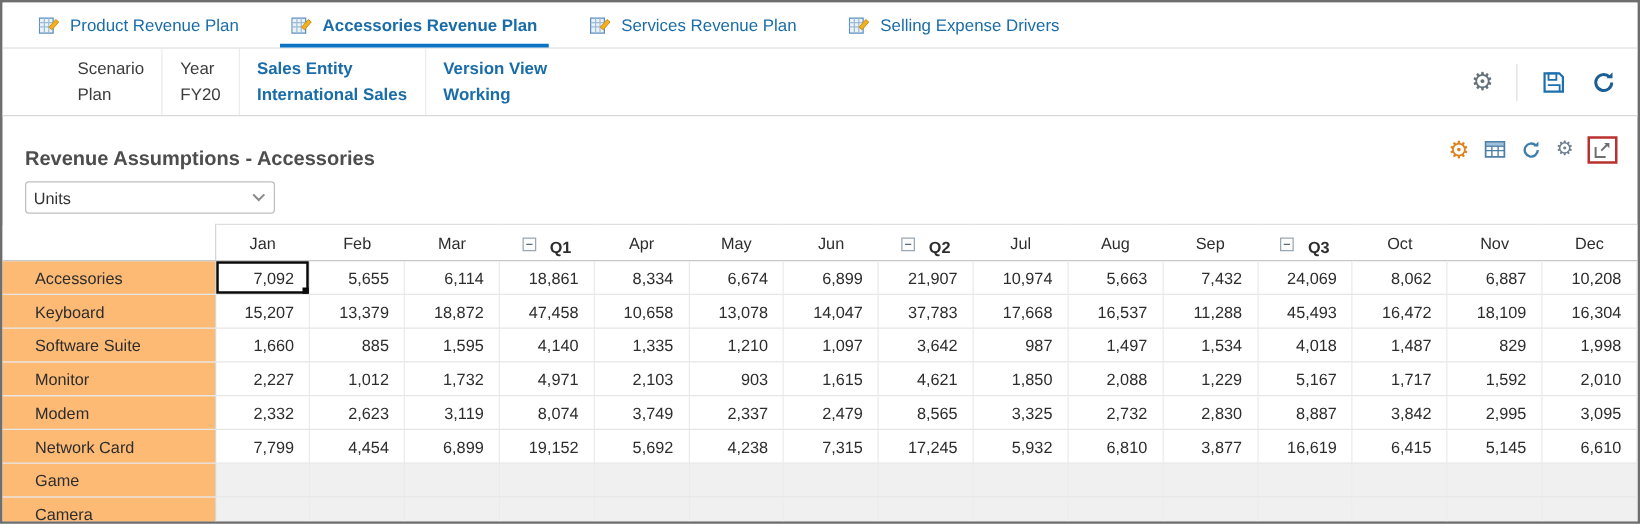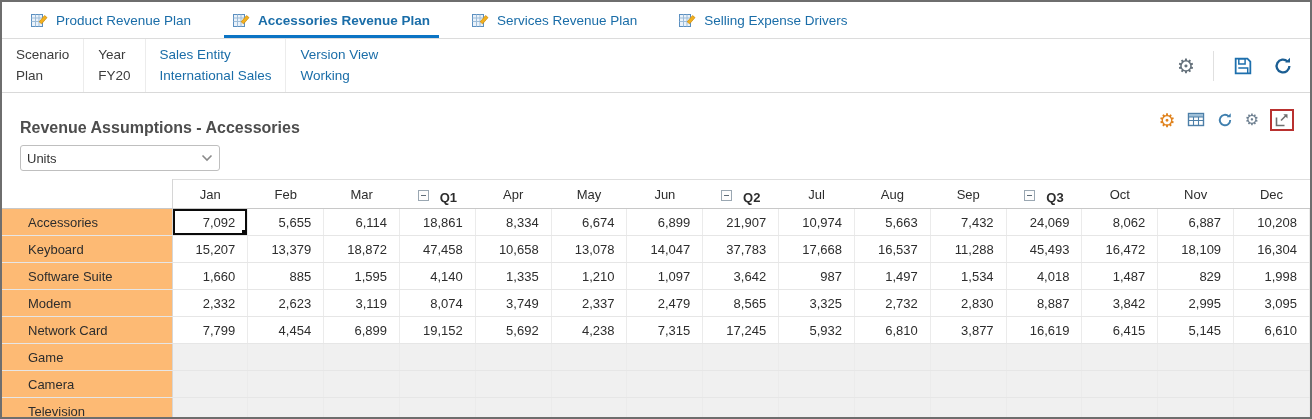--- a/index.html
+++ b/index.html
@@ -12,26 +12,26 @@
   .tabbar{ display:flex; align-items:stretch; height:37px; padding-left:8px;
     border-bottom:1px solid #dcdcdc; background:#fff;}
   .tab{ display:flex; align-items:center; gap:8px; padding:0 21px; position:relative;
     color:#1a6da8; font-size:13.5px; cursor:pointer; white-space:nowrap;}
   .tab.active{ font-weight:bold; }
   .tab.active::after{ content:""; position:absolute; left:12px; right:12px; bottom:0;
     height:3px; background:#0b74c4; }
   .tabicon{ display:inline-flex; }
   
   .povbar{ display:flex; align-items:stretch; height:54px; border-bottom:1px solid #d9d9d9;
-    background:#fff; font-size:13.5px;}
+    background:#fff; font-size:13.5px;padding-left:46px;}
   .pov-sec{ display:flex; flex-direction:column; justify-content:center; gap:4px;
     padding:4px 14px; border-right:1px solid #ececec;}
   .pov-line{ line-height:1.25; }
   .dark{ color:#3c3c3c; }
-  .blue{ color:#1a6da8; cursor:pointer; }
+  .blue{ color:#1a6da8; cursor:pointer;font-weight:bold; }
   .pov-icons{ margin-left:auto; display:flex; align-items:center; gap:18px; padding:0 16px;}
   .vdiv{ width:1px; height:30px; background:#e0e0e0; }
   .gear-glyph{ font-size:20px; color:#64707a; line-height:1; cursor:pointer;}
   .gear-glyph.orange{ color:#e0821c; font-size:19px; }
   .gear-glyph.small{ color:#6d7f90; font-size:16px; }
   .icn{ display:inline-flex; cursor:pointer; }
   
   .form-head{ padding:10px 16px 0 18px; }
   .title-row{ display:flex; justify-content:space-between; align-items:center; }
   .title-row h1{ font-size:16px; font-weight:bold; color:#4d4d4d;margin-top:16px; }
@@ -284,20 +284,38 @@
             <td>3,642</td>
             <td>987</td>
             <td>1,497</td>
             <td>1,534</td>
             <td>4,018</td>
             <td>1,487</td>
             <td>829</td>
             <td>1,998</td>
           </tr>
           <tr>
+            <th class="rowh">Monitor</th>
+            <td>2,227</td>
+            <td>1,012</td>
+            <td>1,732</td>
+            <td>4,971</td>
+            <td>2,103</td>
+            <td>903</td>
+            <td>1,615</td>
+            <td>4,621</td>
+            <td>1,850</td>
+            <td>2,088</td>
+            <td>1,229</td>
+            <td>5,167</td>
+            <td>1,717</td>
+            <td>1,592</td>
+            <td>2,010</td>
+          </tr>
+          <tr>
             <th class="rowh">Modem</th>
             <td>2,332</td>
             <td>2,623</td>
             <td>3,119</td>
             <td>8,074</td>
             <td>3,749</td>
             <td>2,337</td>
             <td>2,479</td>
             <td>8,565</td>
             <td>3,325</td>

